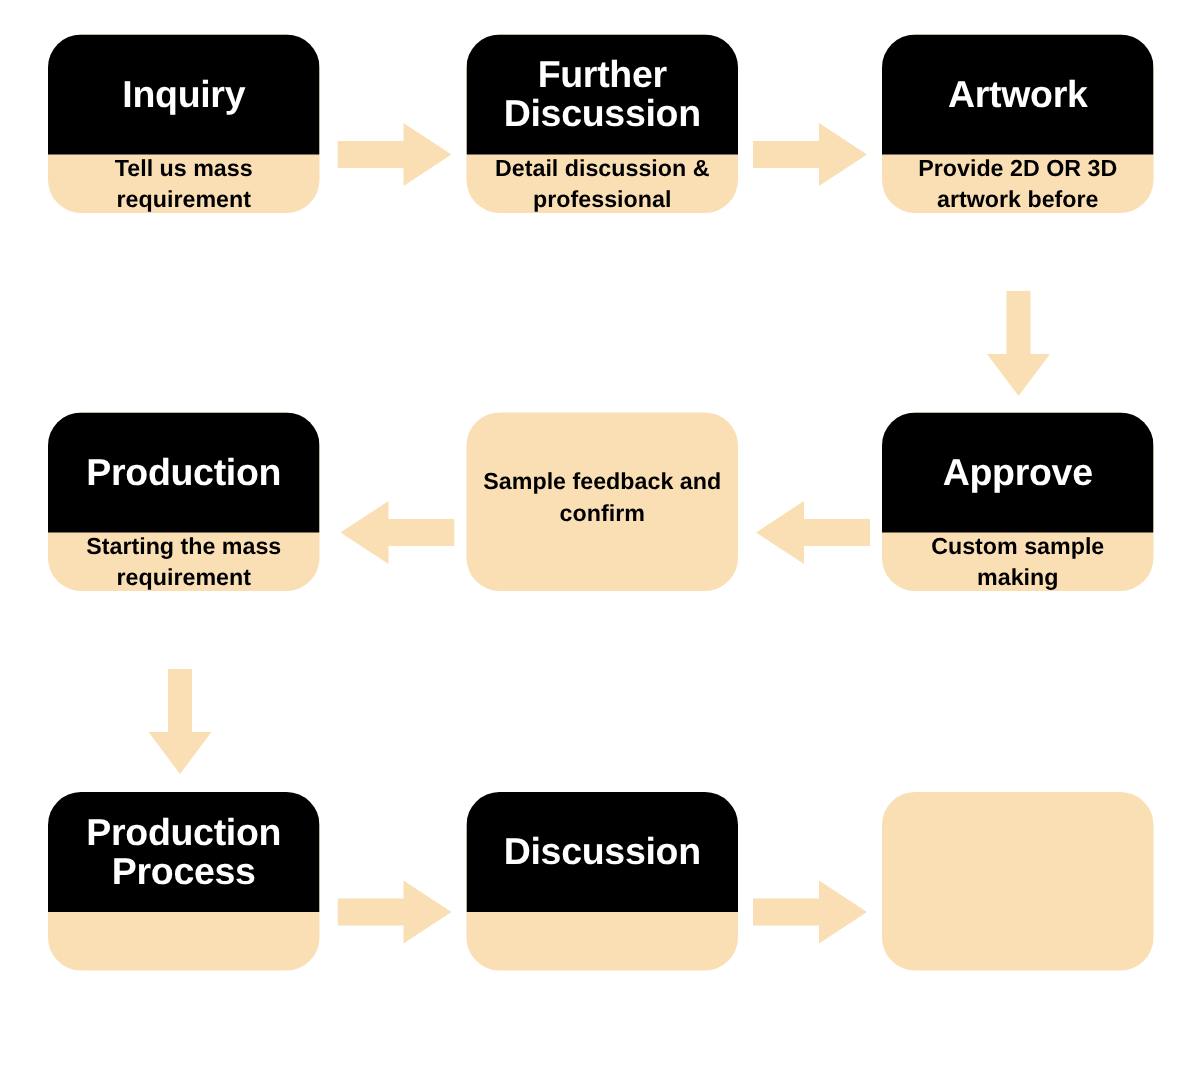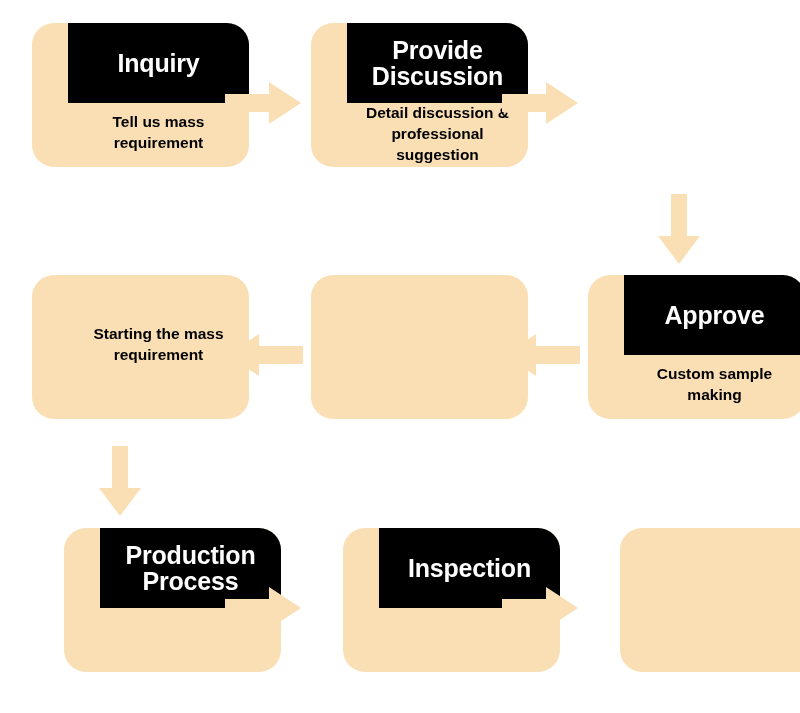--- a/index.html
+++ b/index.html
@@ -18,27 +18,26 @@
     width: 800px;
     height: 713px;
     background: #ffffff;
     overflow: hidden;
   }
 
   
   .step-box {
     position: absolute;
     width: 181px;
-    height: 144px;
+    height: 119px;
     border-radius: 22px;
     background: #fadfb5;
     overflow: hidden;
     display: flex;
     flex-direction: column;
-    padding-left: 36px;
   }
 
   .step-header {
     background: #000000;
     color: #ffffff;
     display: flex;
     align-items: center;
     justify-content: center;
     text-align: center;
     font-size: 25px;
@@ -68,21 +67,21 @@
   .h-one .step-header { height: 80px; }
   .h-two .step-header { height: 80px; }
 
   
   .col-1 { left: 32px; }
   .col-2 { left: 311px; }
   .col-3 { left: 588px; }
 
   .row-1 { top: 23px; }
   .row-2 { top: 275px; }
-  .row-3 { top: 528px; margin-left: 32px; }
+  .row-3 { top: 528px; }
 
   
   .arrow {
     position: absolute;
   }
   .arrow svg { display: block; }
 
   .arrow-h { width: 76px; height: 46px; }
   .arrow-v { width: 46px; height: 70px; }
 
@@ -112,48 +111,54 @@
     <div class="step-body">Tell us mass requirement</div>
   </div>
 
   <div class="arrow arrow-h ar-r1a">
     <svg viewBox="0 0 76 46" width="76" height="46" aria-hidden="true">
       <polygon points="0,14 44,14 44,2 76,23 44,44 44,32 0,32" fill="#fadfb5"></polygon>
     </svg>
   </div>
 
   <div class="step-box h-two col-2 row-1">
-    <div class="step-header">Provide Discussion</div>
+    <div class="step-header">Further Discussion</div>
     <div class="step-body">Detail discussion &amp; professional suggestion</div>
   </div>
 
   <div class="arrow arrow-h ar-r1b">
     <svg viewBox="0 0 76 46" width="76" height="46" aria-hidden="true">
       <polygon points="0,14 44,14 44,2 76,23 44,44 44,32 0,32" fill="#fadfb5"></polygon>
     </svg>
   </div>
 
+  <div class="step-box h-one col-3 row-1">
+    <div class="step-header">Artwork</div>
+    <div class="step-body">Provide 2D OR 3D artwork before proofing</div>
+  </div>
 
   <div class="arrow arrow-v ar-v1">
     <svg viewBox="0 0 46 70" width="46" height="70" aria-hidden="true">
       <polygon points="15,0 31,0 31,42 44,42 23,70 2,42 15,42" fill="#fadfb5"></polygon>
     </svg>
   </div>
 
   <div class="step-box h-one col-1 row-2">
+    <div class="step-header">Production</div>
     <div class="step-body">Starting the mass requirement</div>
   </div>
 
   <div class="arrow arrow-h ar-r2a">
     <svg viewBox="0 0 76 46" width="76" height="46" aria-hidden="true">
       <polygon points="76,14 32,14 32,2 0,23 32,44 32,32 76,32" fill="#fadfb5"></polygon>
     </svg>
   </div>
 
   <div class="step-box h-two col-2 row-2">
+    <div class="step-body">Sample feedback and confirm</div>
   </div>
 
   <div class="arrow arrow-h ar-r2b">
     <svg viewBox="0 0 76 46" width="76" height="46" aria-hidden="true">
       <polygon points="76,14 32,14 32,2 0,23 32,44 32,32 76,32" fill="#fadfb5"></polygon>
     </svg>
   </div>
 
   <div class="step-box h-one col-3 row-2">
     <div class="step-header">Approve</div>
@@ -170,21 +175,21 @@
     <div class="step-header">Production Process</div>
   </div>
 
   <div class="arrow arrow-h ar-r3a">
     <svg viewBox="0 0 76 46" width="76" height="46" aria-hidden="true">
       <polygon points="0,14 44,14 44,2 76,23 44,44 44,32 0,32" fill="#fadfb5"></polygon>
     </svg>
   </div>
 
   <div class="step-box h-one col-2 row-3">
-    <div class="step-header">Inspection</div>
+    <div class="step-header">Discussion</div>
   </div>
 
   <div class="arrow arrow-h ar-r3b">
     <svg viewBox="0 0 76 46" width="76" height="46" aria-hidden="true">
       <polygon points="0,14 44,14 44,2 76,23 44,44 44,32 0,32" fill="#fadfb5"></polygon>
     </svg>
   </div>
 
   <div class="step-box h-one col-3 row-3">
   </div>

